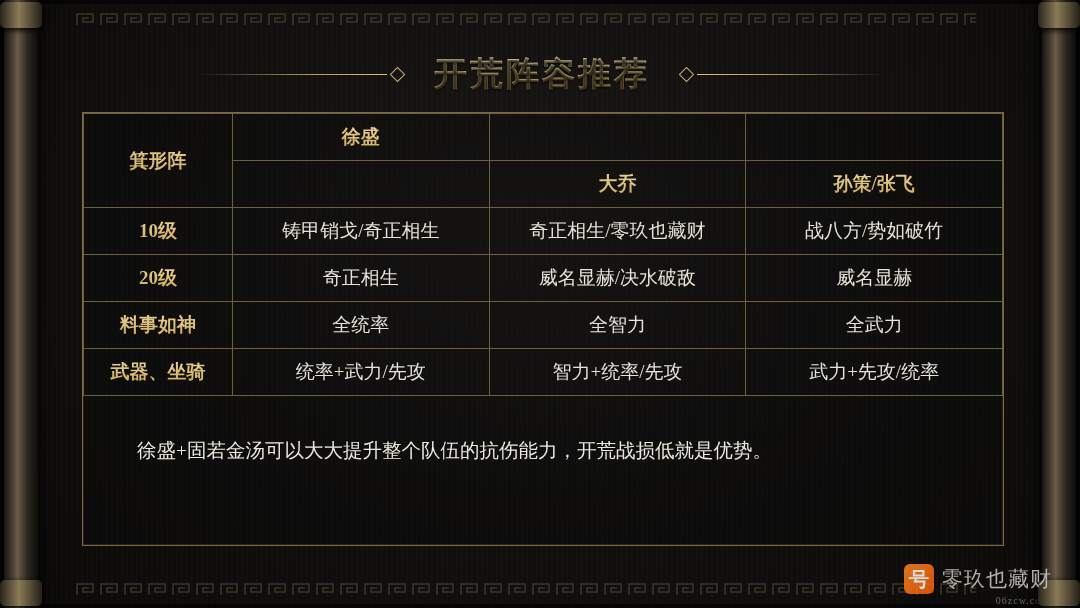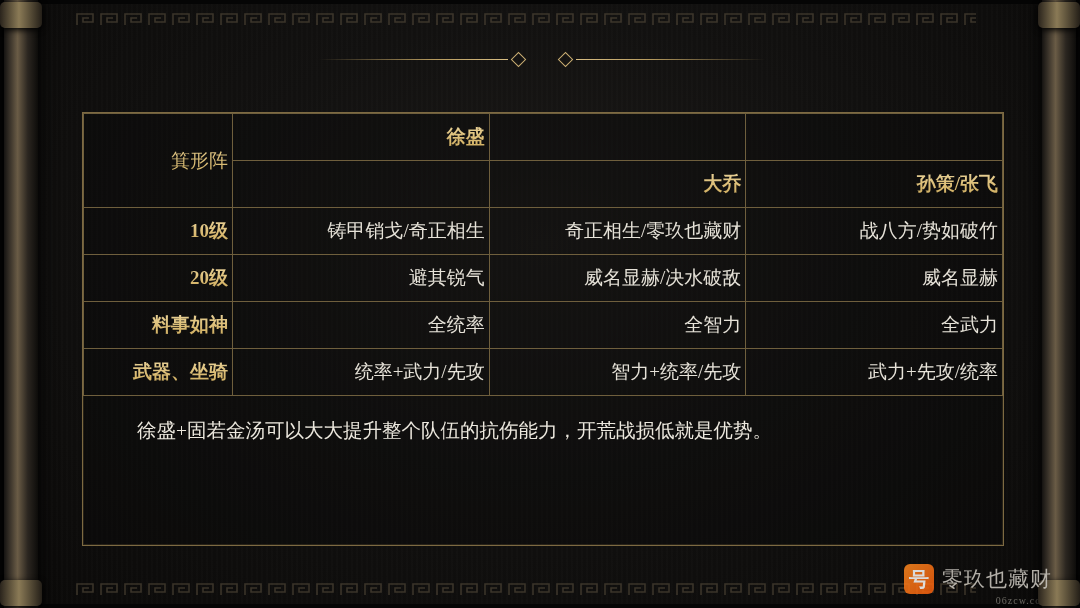--- a/index.html
+++ b/index.html
@@ -133,21 +133,21 @@
     background: rgba(10,10,10,.35);
   }
 
   table.lineup {
     border-collapse: collapse;
     width: 100%;
     table-layout: fixed;
   }
   table.lineup td, table.lineup th {
     border: 1px solid #6f5f3d;
-    text-align: right;
+    text-align: center;
     color: #e6e2d8;
     font-size: 19px;
     height: 42px;
     padding: 2px 4px;
   }
   .col-label { width: 140px; }
   .gold {
     color: #e3c379;
     font-weight: bold;
     background: linear-gradient(180deg, #f3e2b4, #d7b76c 60%, #b9984d);
@@ -158,31 +158,31 @@
   .hero-name {
     font-size: 21px;
     font-weight: bold;
   }
   .row-label {
     font-size: 20px;
     font-weight: bold;
   }
   .formation-cell {
     font-size: 21px;
-    font-weight: normal;
+    font-weight: bold;
   }
   .cell-text { font-size: 19px; }
 
   .notes {
     padding: 18px 0 0 54px;
     color: #ece8de;
     font-size: 19.5px;
     line-height: 34px;
   }
-  .notes div { white-space: nowrap; }
+  .notes div { white-space: nowrap; margin-top: 20px; }
 
   
   .watermark {
     position: absolute;
     right: 28px;
     bottom: 14px;
     display: flex;
     align-items: center;
     gap: 8px;
     opacity: .85;
@@ -230,20 +230,21 @@
     </svg>
     <svg class="fret bottom" viewBox="0 0 900 16" preserveAspectRatio="none">
       <rect width="900" height="16" fill="url(#fretp)"></rect>
     </svg>
 
     <div class="title-row">
       <span class="orn left">
         <span class="line"></span>
           <span class="dia"></span>
       </span>
+      <span class="title-text">开荒阵容推荐</span>
       <span class="orn right">
         <span class="dia"></span>
           <span class="line"></span>
       </span>
     </div>
 
     <div class="frame">
       <table class="lineup">
         <tbody>
             <tr>
@@ -259,21 +260,21 @@
         </tr>
 
         <tr>
           <td class="col-label row-label gold">10级</td>
           <td class="cell-text">铸甲销戈/奇正相生</td>
           <td class="cell-text">奇正相生/零玖也藏财</td>
           <td class="cell-text">战八方/势如破竹</td>
         </tr>
         <tr>
           <td class="col-label row-label gold">20级</td>
-          <td class="cell-text">避其锐气</td>
+          <td class="cell-text">奇正相生</td>
           <td class="cell-text">威名显赫/决水破敌</td>
           <td class="cell-text">威名显赫</td>
         </tr>
         <tr>
           <td class="col-label row-label gold">料事如神</td>
           <td class="cell-text">全统率</td>
           <td class="cell-text">全智力</td>
           <td class="cell-text">全武力</td>
         </tr>
         <tr>

